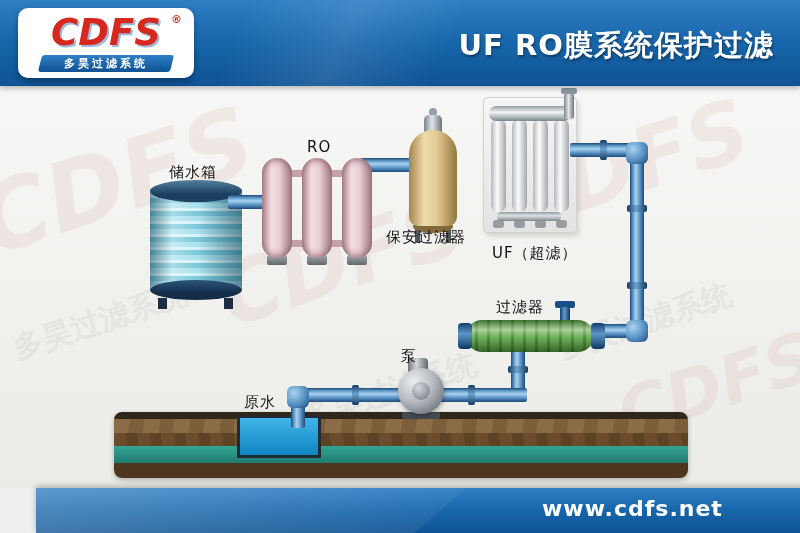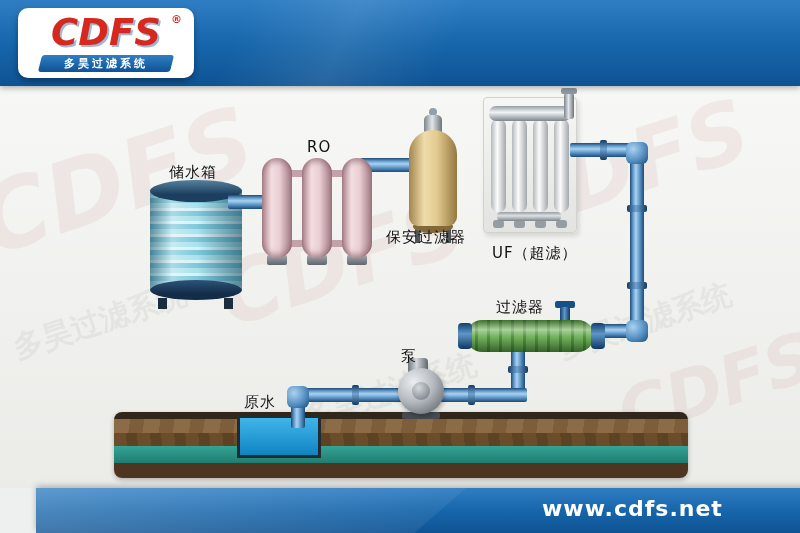--- a/index.html
+++ b/index.html
@@ -244,20 +244,21 @@
 
   <div class="header">
     <div class="header-sheen"></div>
     <div class="logo">
       <div class="logo-text">CDFS</div>
       <div class="logo-reg">®</div>
       <div class="logo-ribbon">
         <div class="logo-sub">多昊过滤系统</div>
       </div>
     </div>
+    <div class="page-title">UF RO膜系统保护过滤</div>
   </div>
 
   <div class="footer">
     <div class="footer-sheen"></div>
     <div class="footer-url">www.cdfs.net</div>
   </div>
 
 </div>
 
 </body></html>

